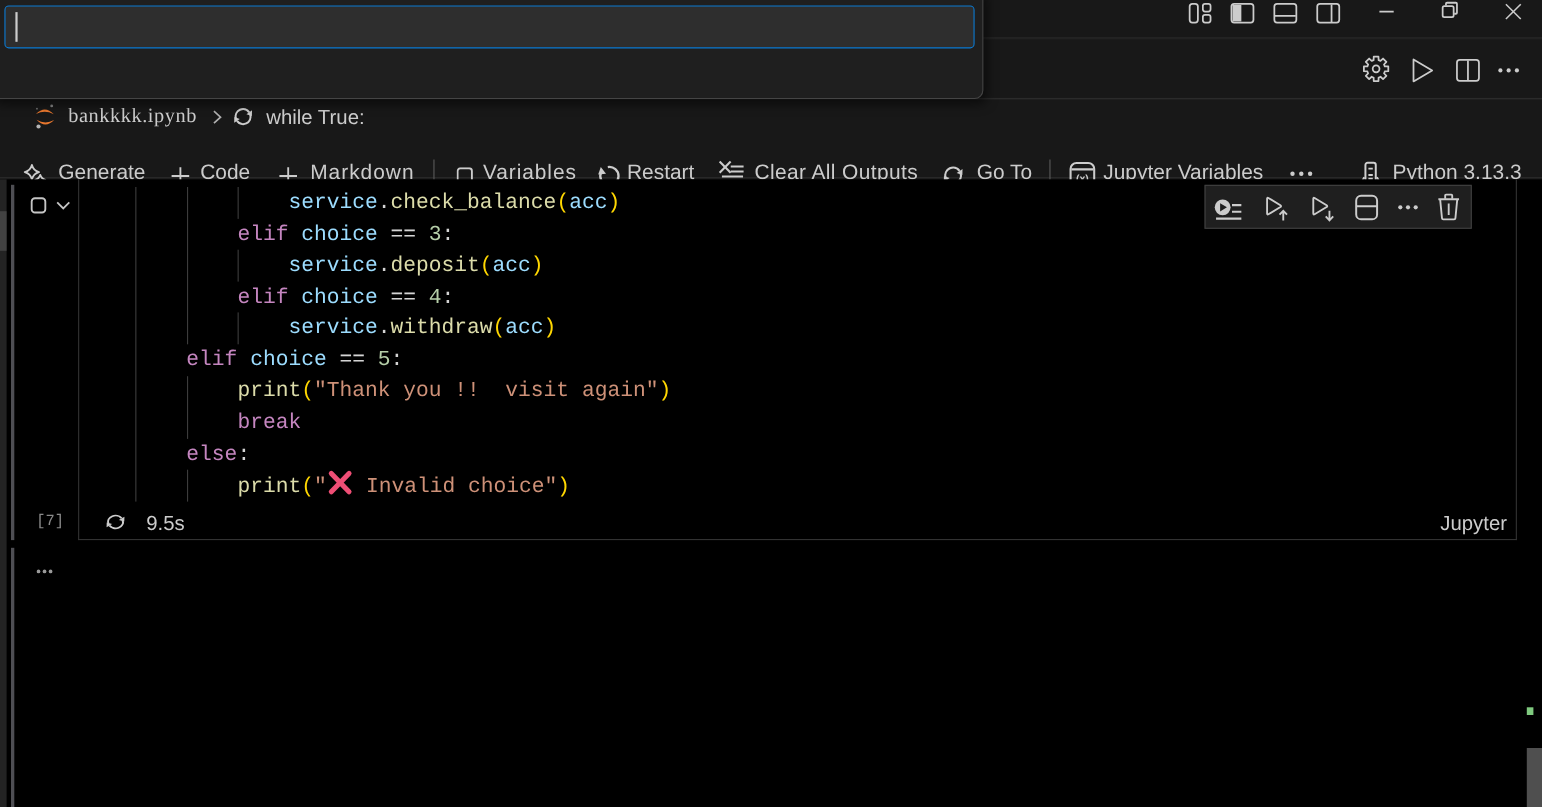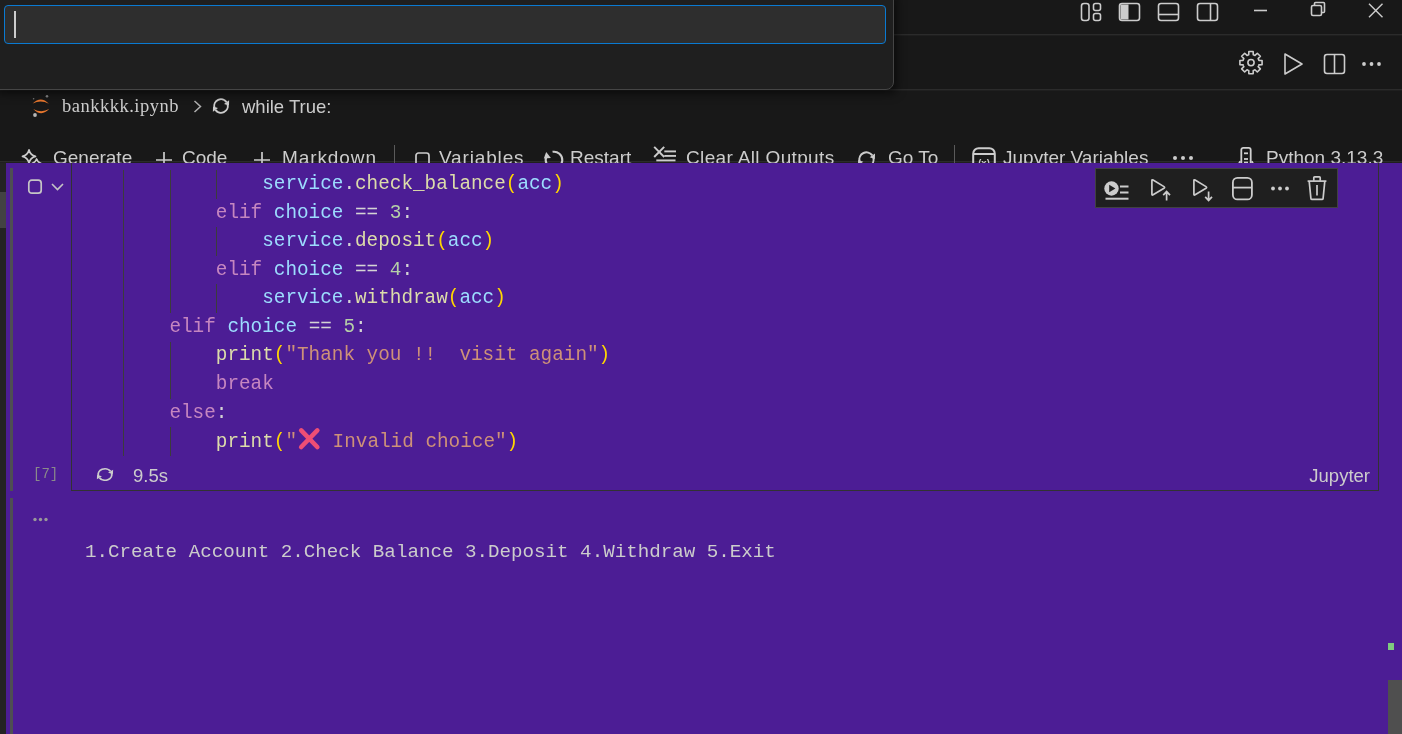--- a/index.html
+++ b/index.html
@@ -166,21 +166,21 @@
       <rect x="7.3" y="1.9" width="9.4" height="17.5" rx="2"></rect>
       <path d="M6.3 15.2 L2.6 21.8 L21.4 21.8 L17.7 15.2"></path>
       <line x1="10" y1="7.3" x2="14" y2="7.3"></line>
       <line x1="10" y1="13" x2="14" y2="13"></line>
       <line x1="10" y1="16.5" x2="14" y2="16.5"></line>
     </g>
   </svg>
   <span class="abs" style="left:1266px;top:9px;">Python 3.13.3</span>
 </div>
 
-<div class="abs" style="left:0;top:163px;width:1402px;height:571px;background:#4c1d95;text-decoration:underline;">
+<div class="abs" style="left:0;top:163px;width:1402px;height:571px;background:#000000;text-decoration:underline;">
 
   <div class="abs" style="left:0;top:0;width:6px;height:571px;background:#232323;"></div>
   <div class="abs" style="left:0;top:29px;width:6px;height:36px;background:#424242;"></div>
 
   <div class="abs" style="left:10px;top:5px;width:3px;height:323px;background:#4e4e53;"></div>
   <div class="abs" style="left:10px;top:335px;width:3px;height:236px;background:#4e4e53;"></div>
 
   <div class="abs" style="left:71px;top:0;width:1308px;height:328px;border-left:1px solid #323232;border-right:1px solid #323232;border-bottom:1px solid #323232;"></div>
 
   <svg class="abs" style="left:27px;top:16px;" width="42px" height="16" viewBox="0 0 42 16">
@@ -265,21 +265,20 @@
     <path d="M0 -3.1 L4.2 0 L0 3.1 Z" transform="translate(4.43,13.9) rotate(235)" fill="#cccccc"></path>
   </svg>
   <div class="abs" style="left:133px;top:302px;font-size:18.5px;color:#cccccc;">9.5s</div>
   <div class="abs" style="left:1290px;top:302px;width:80px;text-align:right;font-size:18.5px;color:#cccccc;">Jupyter</div>
 
   <svg class="abs" style="left:33px;top:354px;" width="15" height="5" viewBox="0 0 15 5">
     <circle cx="2" cy="2.5" r="1.7" fill="#999999"></circle>
       <circle cx="7.5" cy="2.5" r="1.7" fill="#999999"></circle>
       <circle cx="13" cy="2.5" r="1.7" fill="#999999"></circle>
   </svg>
-  <div class="abs" style="left:85px;top:378px;font-family:'Liberation Mono',monospace;font-size:19.2px;color:#cccccc;white-space:pre;">1.Create Account 2.Check Balance 3.Deposit 4.Withdraw 5.Exit</div>
 
   <div class="abs" style="left:1388px;top:480px;width:6px;height:7px;background:#7fca7f;"></div>
   <div class="abs" style="left:1388px;top:517px;width:14px;height:54px;background:#4f4f4f;"></div>
 </div>
 
 <div class="abs" style="left:-8px;top:-8px;width:902px;height:98px;background:#1f1f1f;border:1px solid #454545;border-radius:0 0 8px 8px;box-shadow:3px 4px 10px rgba(0,0,0,0.55);">
   <div class="abs" style="left:10.5px;top:12px;width:882px;height:39px;background:#2e2e2e;border:1px solid #0a7ad2;border-radius:4px;">
     <div class="abs" style="left:9.5px;top:5px;width:1.5px;height:27px;background:#cccccc;"></div>
   </div>
 </div>

